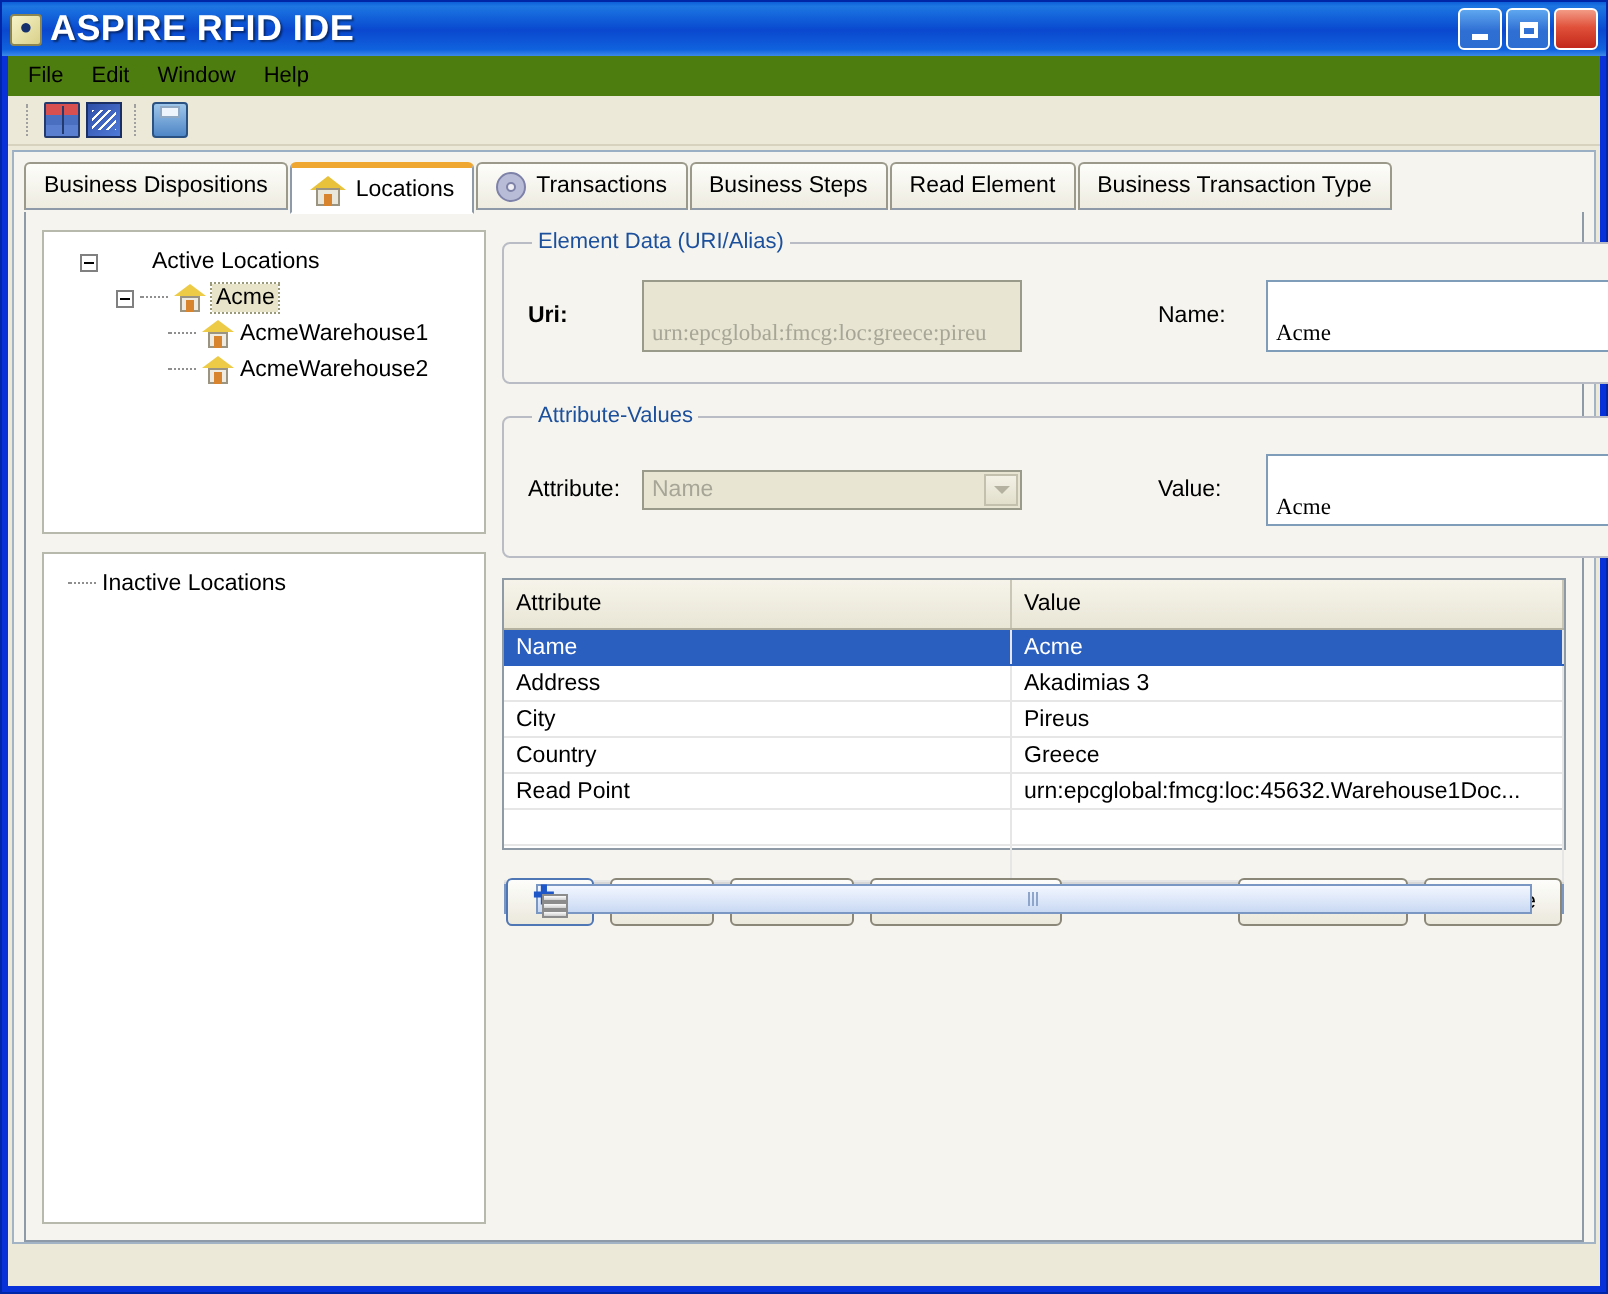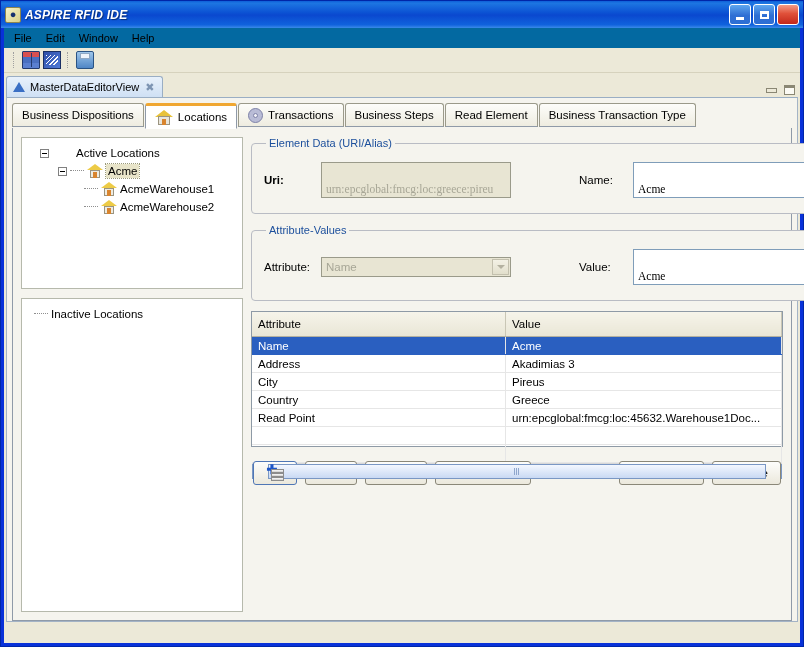--- a/index.html
+++ b/index.html
@@ -41,25 +41,24 @@
     background: linear-gradient(135deg,#f7f3c8,#d8d08a);
     border: 1px solid #8c8550;
     border-radius: 2px;
     display: flex; align-items: center; justify-content: center;
     font-size: 11px; color: #16306e; line-height: 1;
     box-sizing: border-box;
   }
   .title-text {
     color: #ffffff;
     font-weight: bold;
-    font-size: 12px;
+    font-size: 18px;
     text-shadow: 1px 1px 1px rgba(0,0,0,.45);
     letter-spacing: .2px;
     flex: 1;
-    font-style: italic;
   }
   .title-buttons { display: flex; gap: 2px; margin-right: 2px; }
   .tbtn {
     width: 22px; height: 21px;
     border: 1px solid #ffffff;
     border-radius: 3px;
     box-sizing: border-box;
     display: flex; align-items: center; justify-content: center;
     position: relative;
     cursor: default;
@@ -81,21 +80,21 @@
     flex: 1;
     margin: 0 3px 3px 3px;
     background: #ece9d8;
     display: flex;
     flex-direction: column;
     box-sizing: border-box;
     position: relative;
   }
   .menubar {
     height: 20px;
-    background: #0369a1;
+    background: #4d7c0f;
     display: flex;
     align-items: center;
     padding-left: 3px;
     font-size: 11px;
     color: #000;
   }
   .menubar .mi { padding: 2px 7px; cursor: default; }
 
   .toolbar {
     height: 24px;
@@ -553,31 +552,20 @@
     <div class="toolbar">
       <div class="tb-sep"></div>
       <div class="tb-icon ic-db"></div>
       <div class="tb-icon ic-net"></div>
       <div class="tb-sep"></div>
       <div class="tb-icon ic-print"></div>
     </div>
 
     <div class="view-area">
 
-      <div class="view-tabrow">
-        <div class="view-tab">
-          <span class="tri-icon"></span>
-          <span>MasterDataEditorView</span>
-          <span class="x-icon">✖</span>
-        </div>
-        <div class="view-minmax">
-          <span class="vm-min"></span>
-          <span class="vm-max"></span>
-        </div>
-      </div>
 
       <div class="view-body">
         <div class="folder">
 
           <div class="tabstrip">
             <div class="tab">
               <span>Business Dispositions</span>
             </div>
             <div class="tab active">
               <span class="house-icon">

